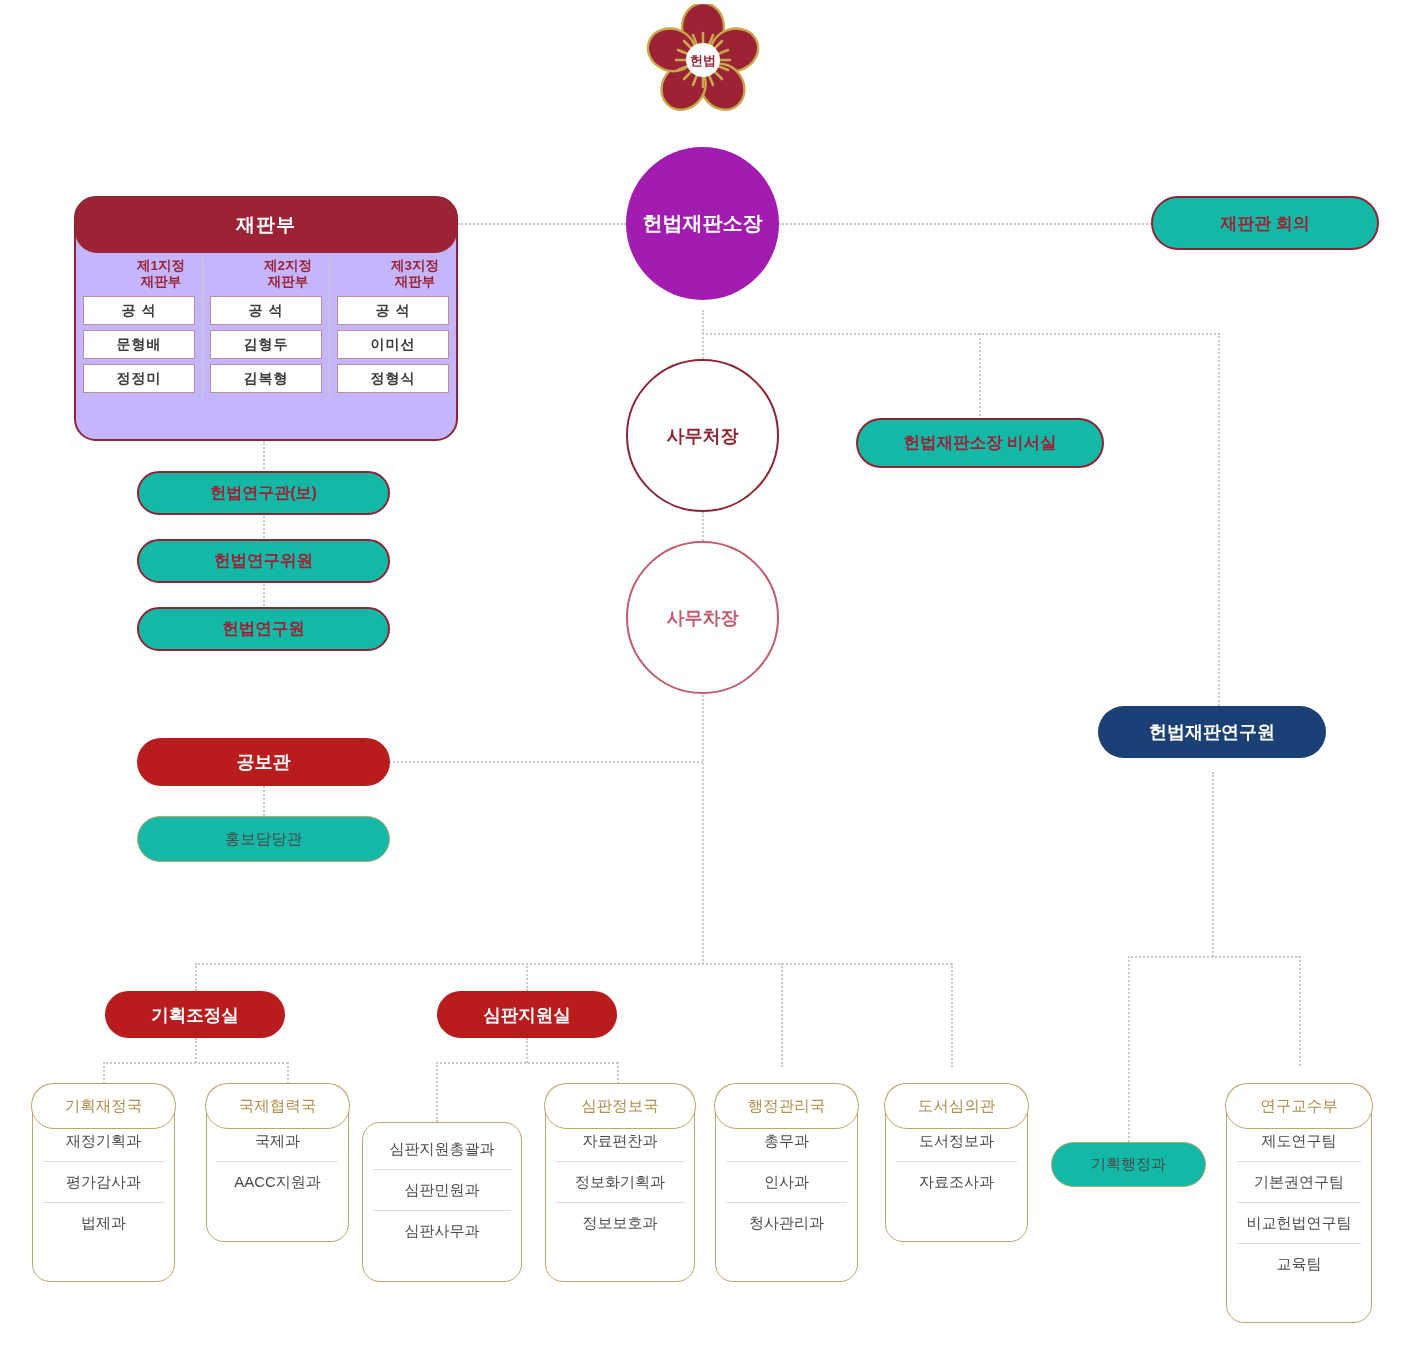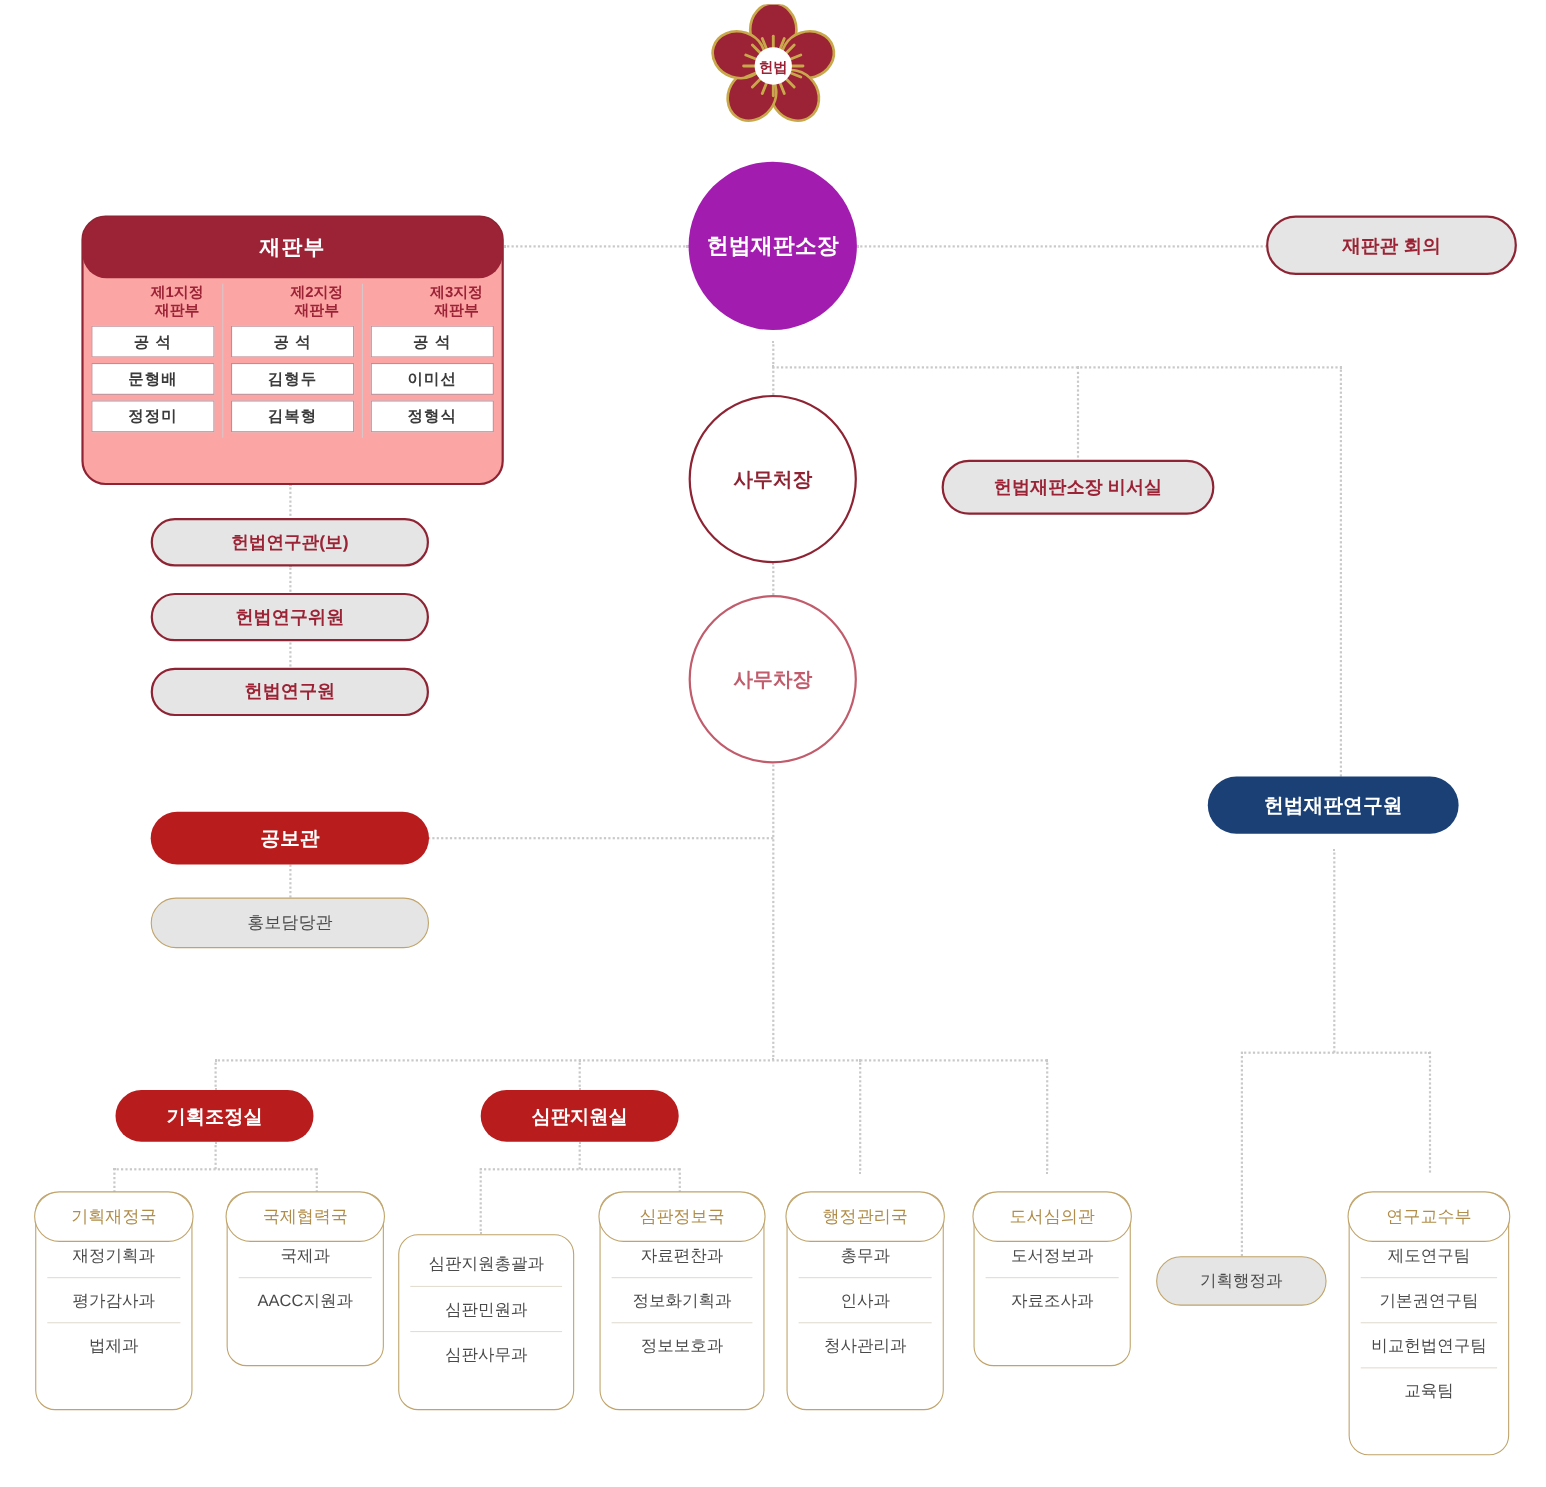--- a/index.html
+++ b/index.html
@@ -17,29 +17,29 @@
   #logo{z-index:5;}
   #logo svg{display:block;}
 
   
   .circle{border-radius:50%;z-index:4;background:#fff;}
   .circle.fill{background:#a21caf;color:#fff;font-weight:bold;}
   .circle.out-dark{border:2.5px solid #8E2433;color:#8E2433;font-weight:bold;}
   .circle.out-light{border:2.5px solid #C05C6B;color:#C05C6B;font-weight:bold;}
 
   
-  .pill{border-radius:999px;z-index:4;background:#e5e5e5;}
+  .pill{border-radius:999px;z-index:4;background:#14b8a6;}
   .pill.red-out{border:2px solid #8E2433;color:#9B2335;font-weight:bold;}
   .pill.gold-fill{background:#b91c1c;color:#fff;font-weight:bold;}
   .pill.gold-out{border:1.6px solid #C0A46B;color:#4a4a4a;font-weight:normal;}
   .pill.navy-fill{background:#1B4076;color:#fff;font-weight:bold;}
 
   
   #tribunal{position:absolute;z-index:4;box-sizing:border-box;
-    border:2px solid #8E2433;border-radius:22px;background:#fca5a5;}
+    border:2px solid #8E2433;border-radius:22px;background:#c4b5fd;}
   #tribunal-head{position:absolute;left:-1px;top:-1px;width:calc(100% + 2px);height:56px;
     background:#9B2335;border-radius:22px 22px 22px 22px;color:#fff;font-weight:bold;
     font-size:19px;display:flex;align-items:center;justify-content:center;letter-spacing:1px;}
   #tribunal-cols{position:absolute;left:0;top:60px;width:100%;display:flex;}
   .tcol{flex:1;display:flex;flex-direction:column;align-items:center;padding:0 7px;}
   .tcol + .tcol{border-left:1px solid #d9c6c9;}
   .tcol-title{color:#9B2335;font-size:13.5px;font-weight:bold;line-height:1.2;text-align:center;
     margin-bottom:6px;white-space:pre-line;margin-left:44px;}
   .tcell{width:100%;box-sizing:border-box;border:1px solid #bf8d95;color:#3a3a3a;
     font-size:14px;font-weight:bold;height:29px;display:flex;align-items:center;justify-content:center;

